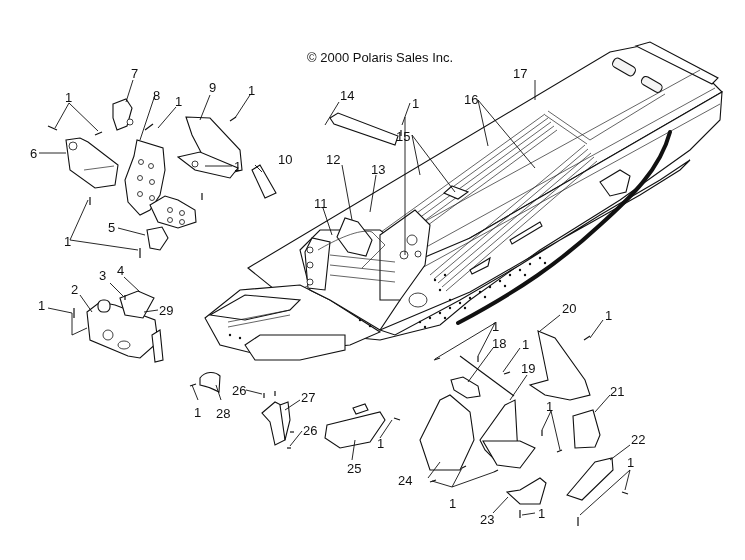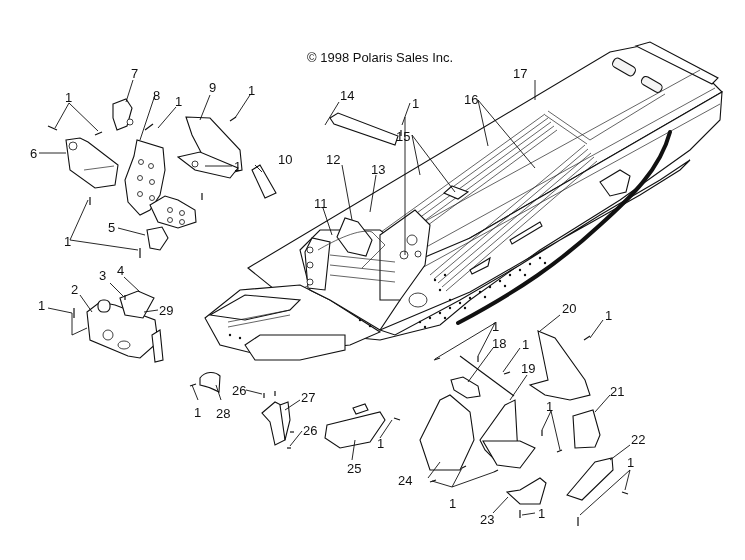--- a/index.html
+++ b/index.html
@@ -12,21 +12,21 @@
   .lead { stroke: #111; stroke-width: 0.9; fill: none; }
   .detail { stroke: #222; stroke-width: 0.7; fill: none; }
   .hole { fill: #fff; stroke: #111; stroke-width: 0.8; }
   .dot { fill: #111; }
   .bolt { stroke: #111; stroke-width: 1.2; fill: #fff; }
   .rail { stroke: #111; stroke-width: 4; fill: none; stroke-linecap: round; }
 </style>
 </head>
 <body>
 
-<div class="copyright">© 1998 Polaris Sales Inc.</div>
+<div class="copyright">© 2000 Polaris Sales Inc.</div>
 
 <svg id="diagram" viewBox="0 0 745 560" xmlns="http://www.w3.org/2000/svg">
 
   <g>
 
     <polygon class="part" points="248,268 610,52 640,46 712,82 722,92 470,238 420,270 360,300 300,310"></polygon>
 
     <polygon class="part" points="636,46 650,42 718,78 712,84"></polygon>
 
     <polygon class="part" points="300,310 470,238 722,92 720,120 690,150 620,200 540,250 470,300 440,325 420,330 380,340 330,335"></polygon>

